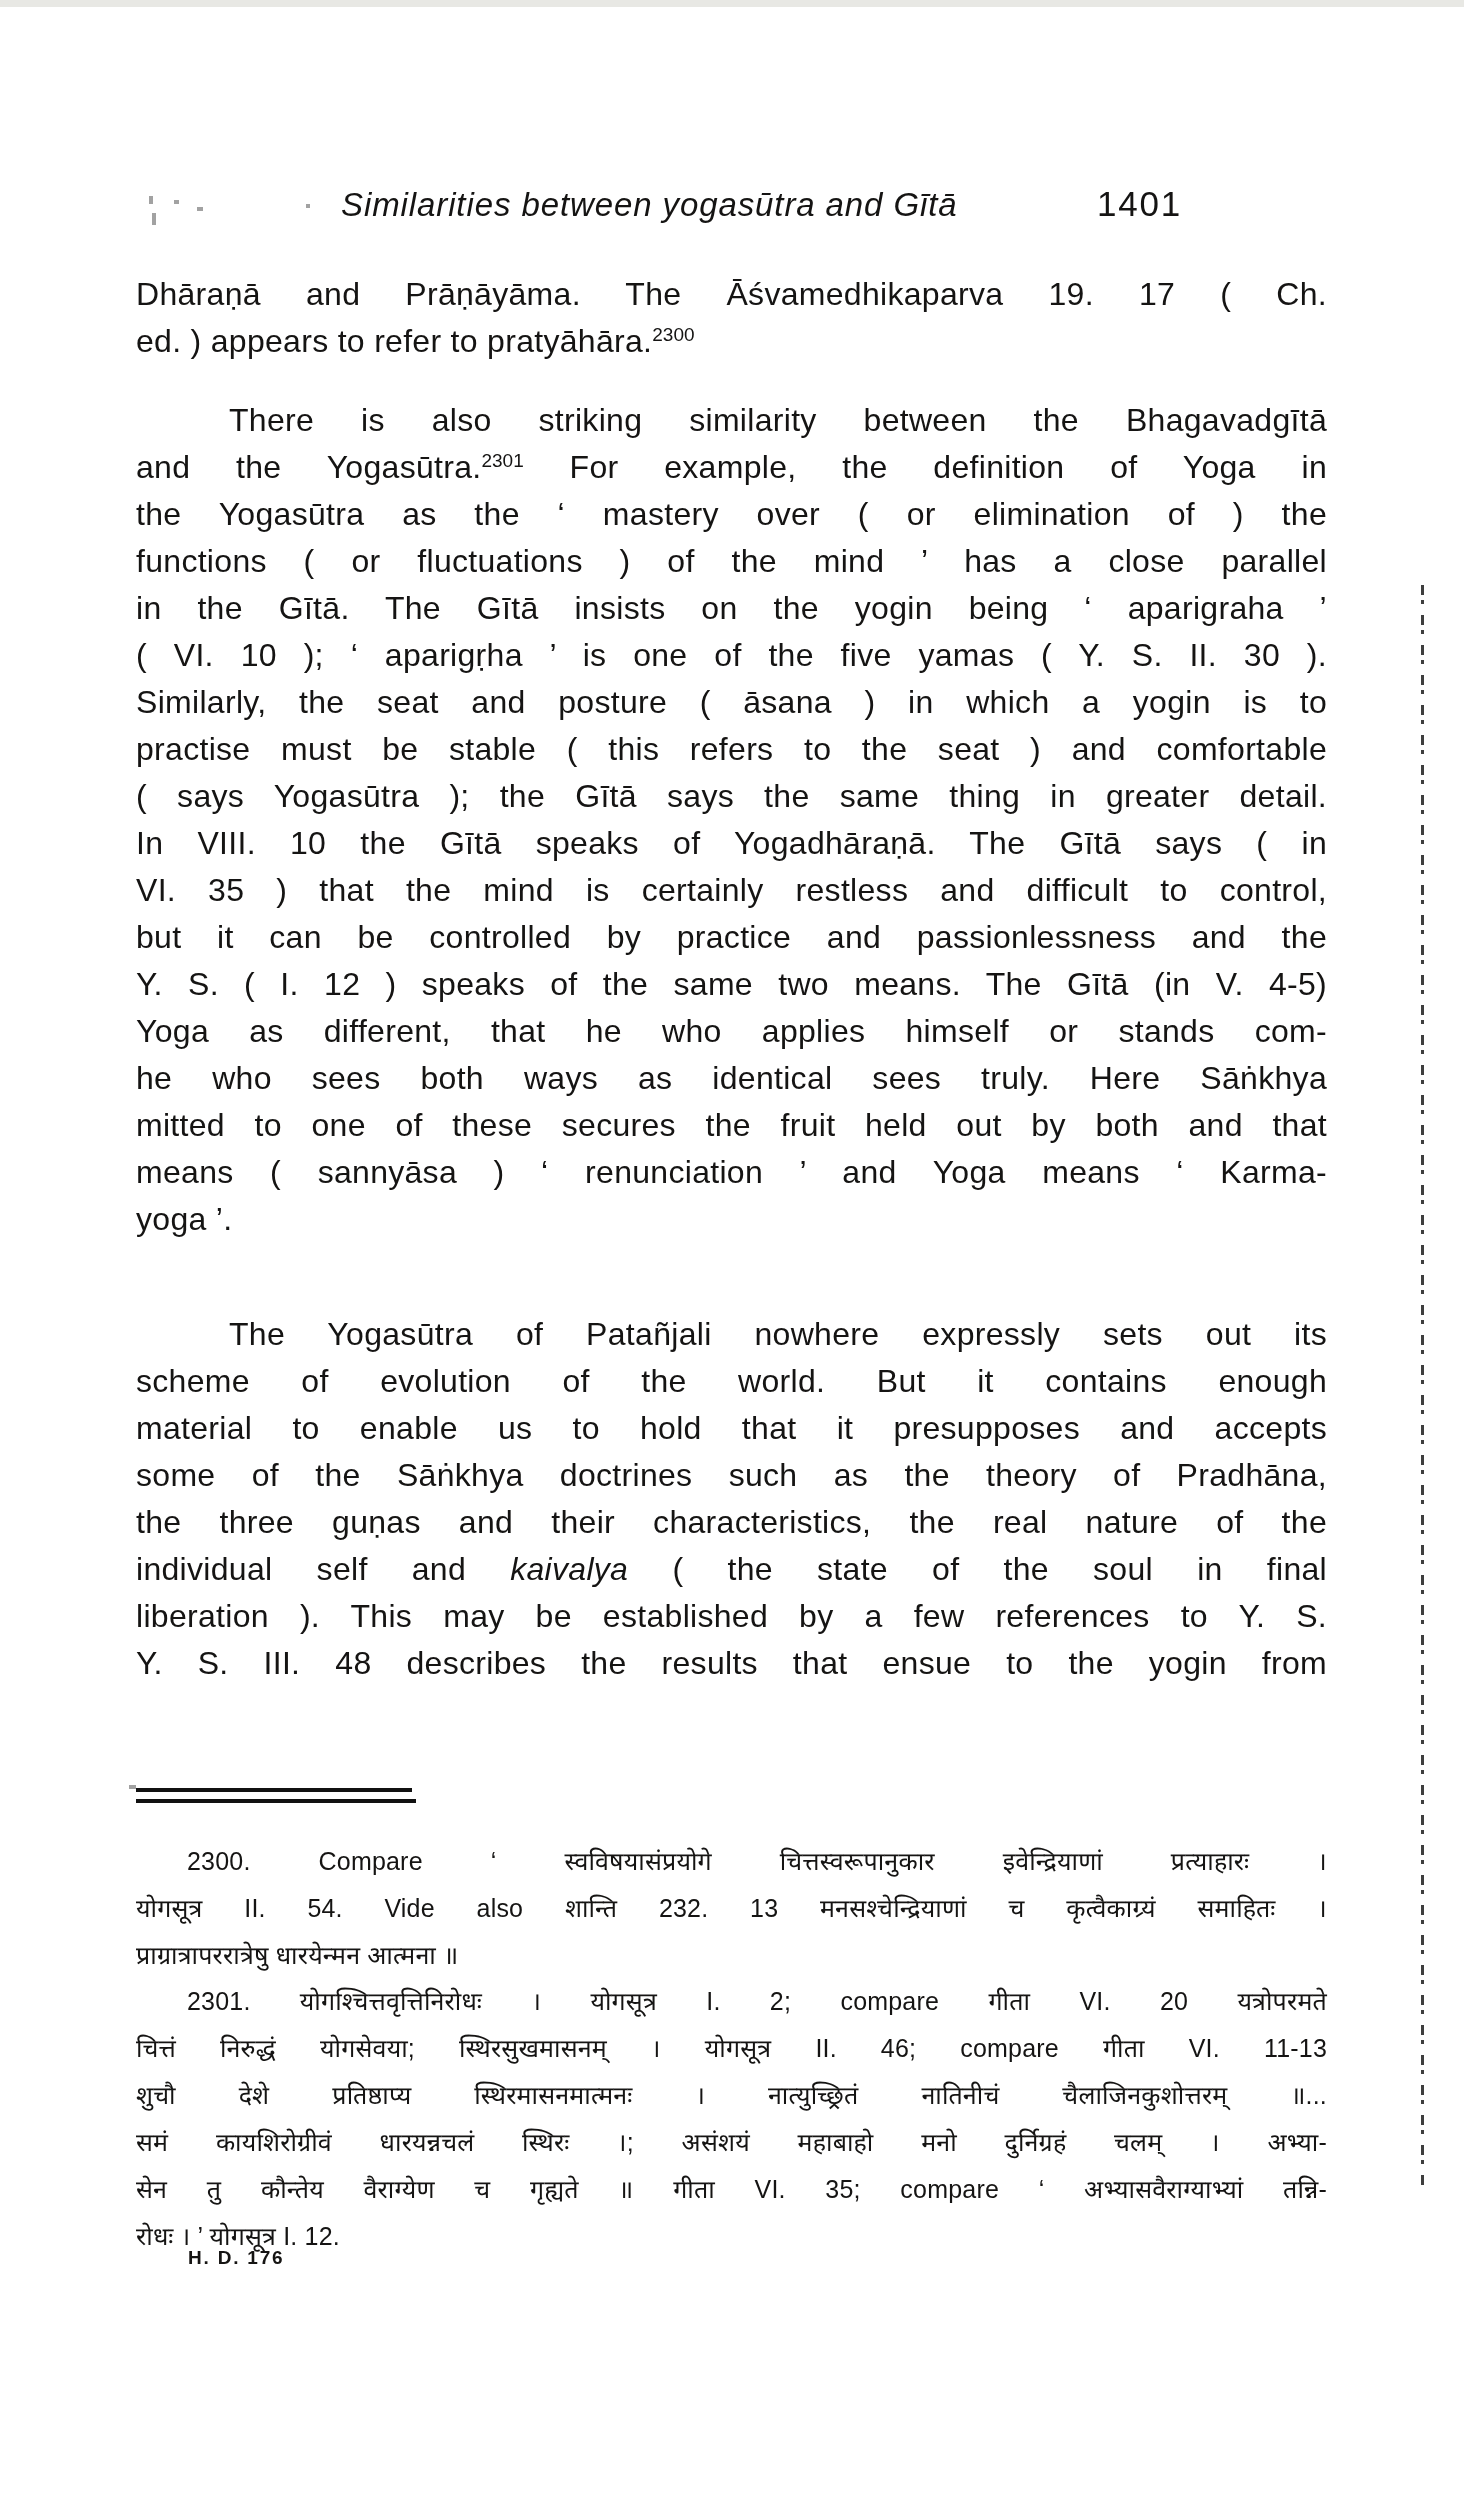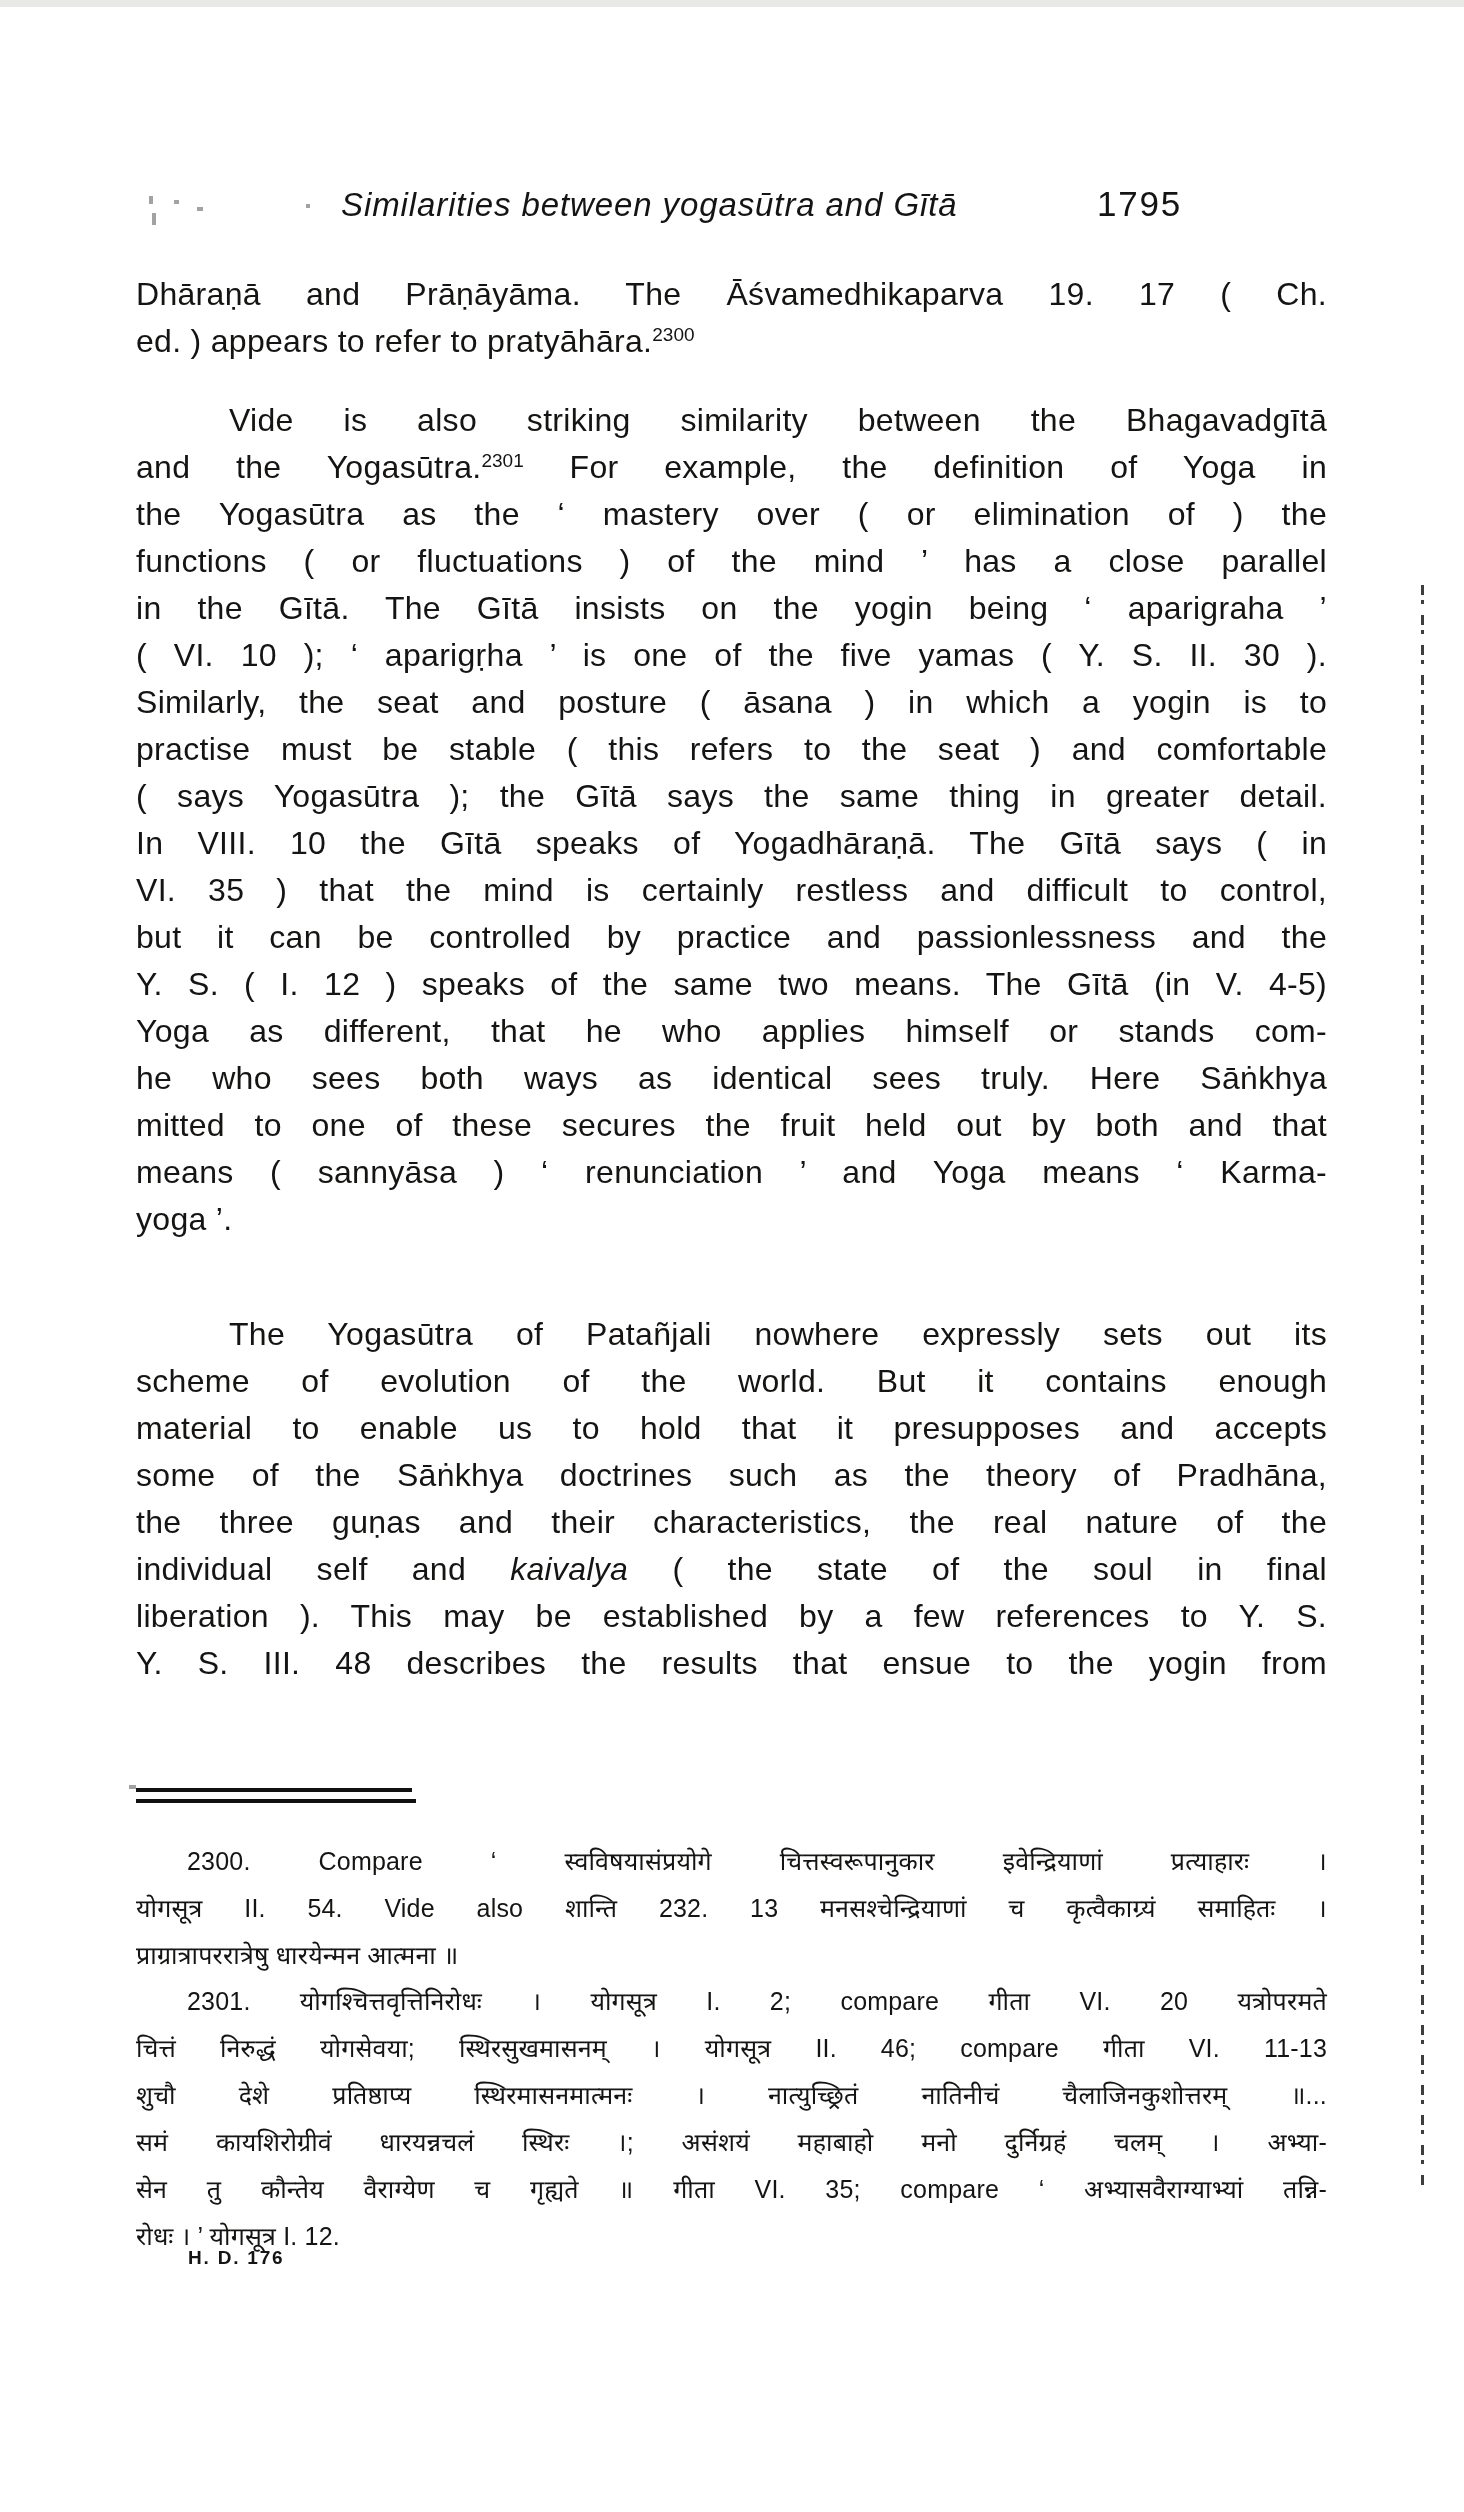--- a/index.html
+++ b/index.html
@@ -62,29 +62,29 @@
 
 <div class="page">
 
   <div class="speck" style="left:149px;top:189px;width:4.4px;height:8px;"></div>
   <div class="speck" style="left:152px;top:206px;width:3.5px;height:12.4px;"></div>
   <div class="speck" style="left:174px;top:193px;width:5.3px;height:4.4px;"></div>
   <div class="speck" style="left:197px;top:200px;width:6.2px;height:3.5px;"></div>
   <div class="speck" style="left:306px;top:197px;width:4.4px;height:3.5px;"></div>
 
   <div class="hdr-title">Similarities between yogasūtra and Gītā</div>
-  <div class="hdr-page">1795</div>
+  <div class="hdr-page">1401</div>
 
   <div class="para" style="top:264px;">
     <div class="ln j">Dhāraṇā and Prāṇāyāma.  The Āśvamedhikaparva 19. 17 ( Ch.</div>
     <div class="ln"><span>ed. ) appears to refer to pratyāhāra.</span><sup>2300</sup></div>
   </div>
 
   <div class="para" style="top:390px;">
-    <div class="ln j ind">Vide is also striking similarity between the Bhagavadgītā</div>
+    <div class="ln j ind">There is also striking similarity between the Bhagavadgītā</div>
     <div class="ln j"><span>and the Yogasūtra.</span><sup>2301</sup> <span>For example, the definition of Yoga in</span></div>
     <div class="ln j">the Yogasūtra as the ‘ mastery over ( or elimination of ) the</div>
     <div class="ln j">functions ( or fluctuations ) of the mind ’ has a close parallel</div>
     <div class="ln j">in the Gītā.  The Gītā insists on the yogin being ‘ aparigraha ’</div>
     <div class="ln j">( VI. 10 );  ‘ aparigṛha ’ is one of the five yamas ( Y. S. II. 30 ).</div>
     <div class="ln j">Similarly, the seat and posture ( āsana ) in which a yogin is to</div>
     <div class="ln j">practise must be stable ( this refers to the seat ) and comfortable</div>
     <div class="ln j">( says Yogasūtra ); the Gītā says the same thing in greater detail.</div>
     <div class="ln j">In VIII. 10 the Gītā speaks of Yogadhāraṇā.  The Gītā says ( in</div>
     <div class="ln j">VI. 35 ) that the mind is certainly restless and difficult to control,</div>

